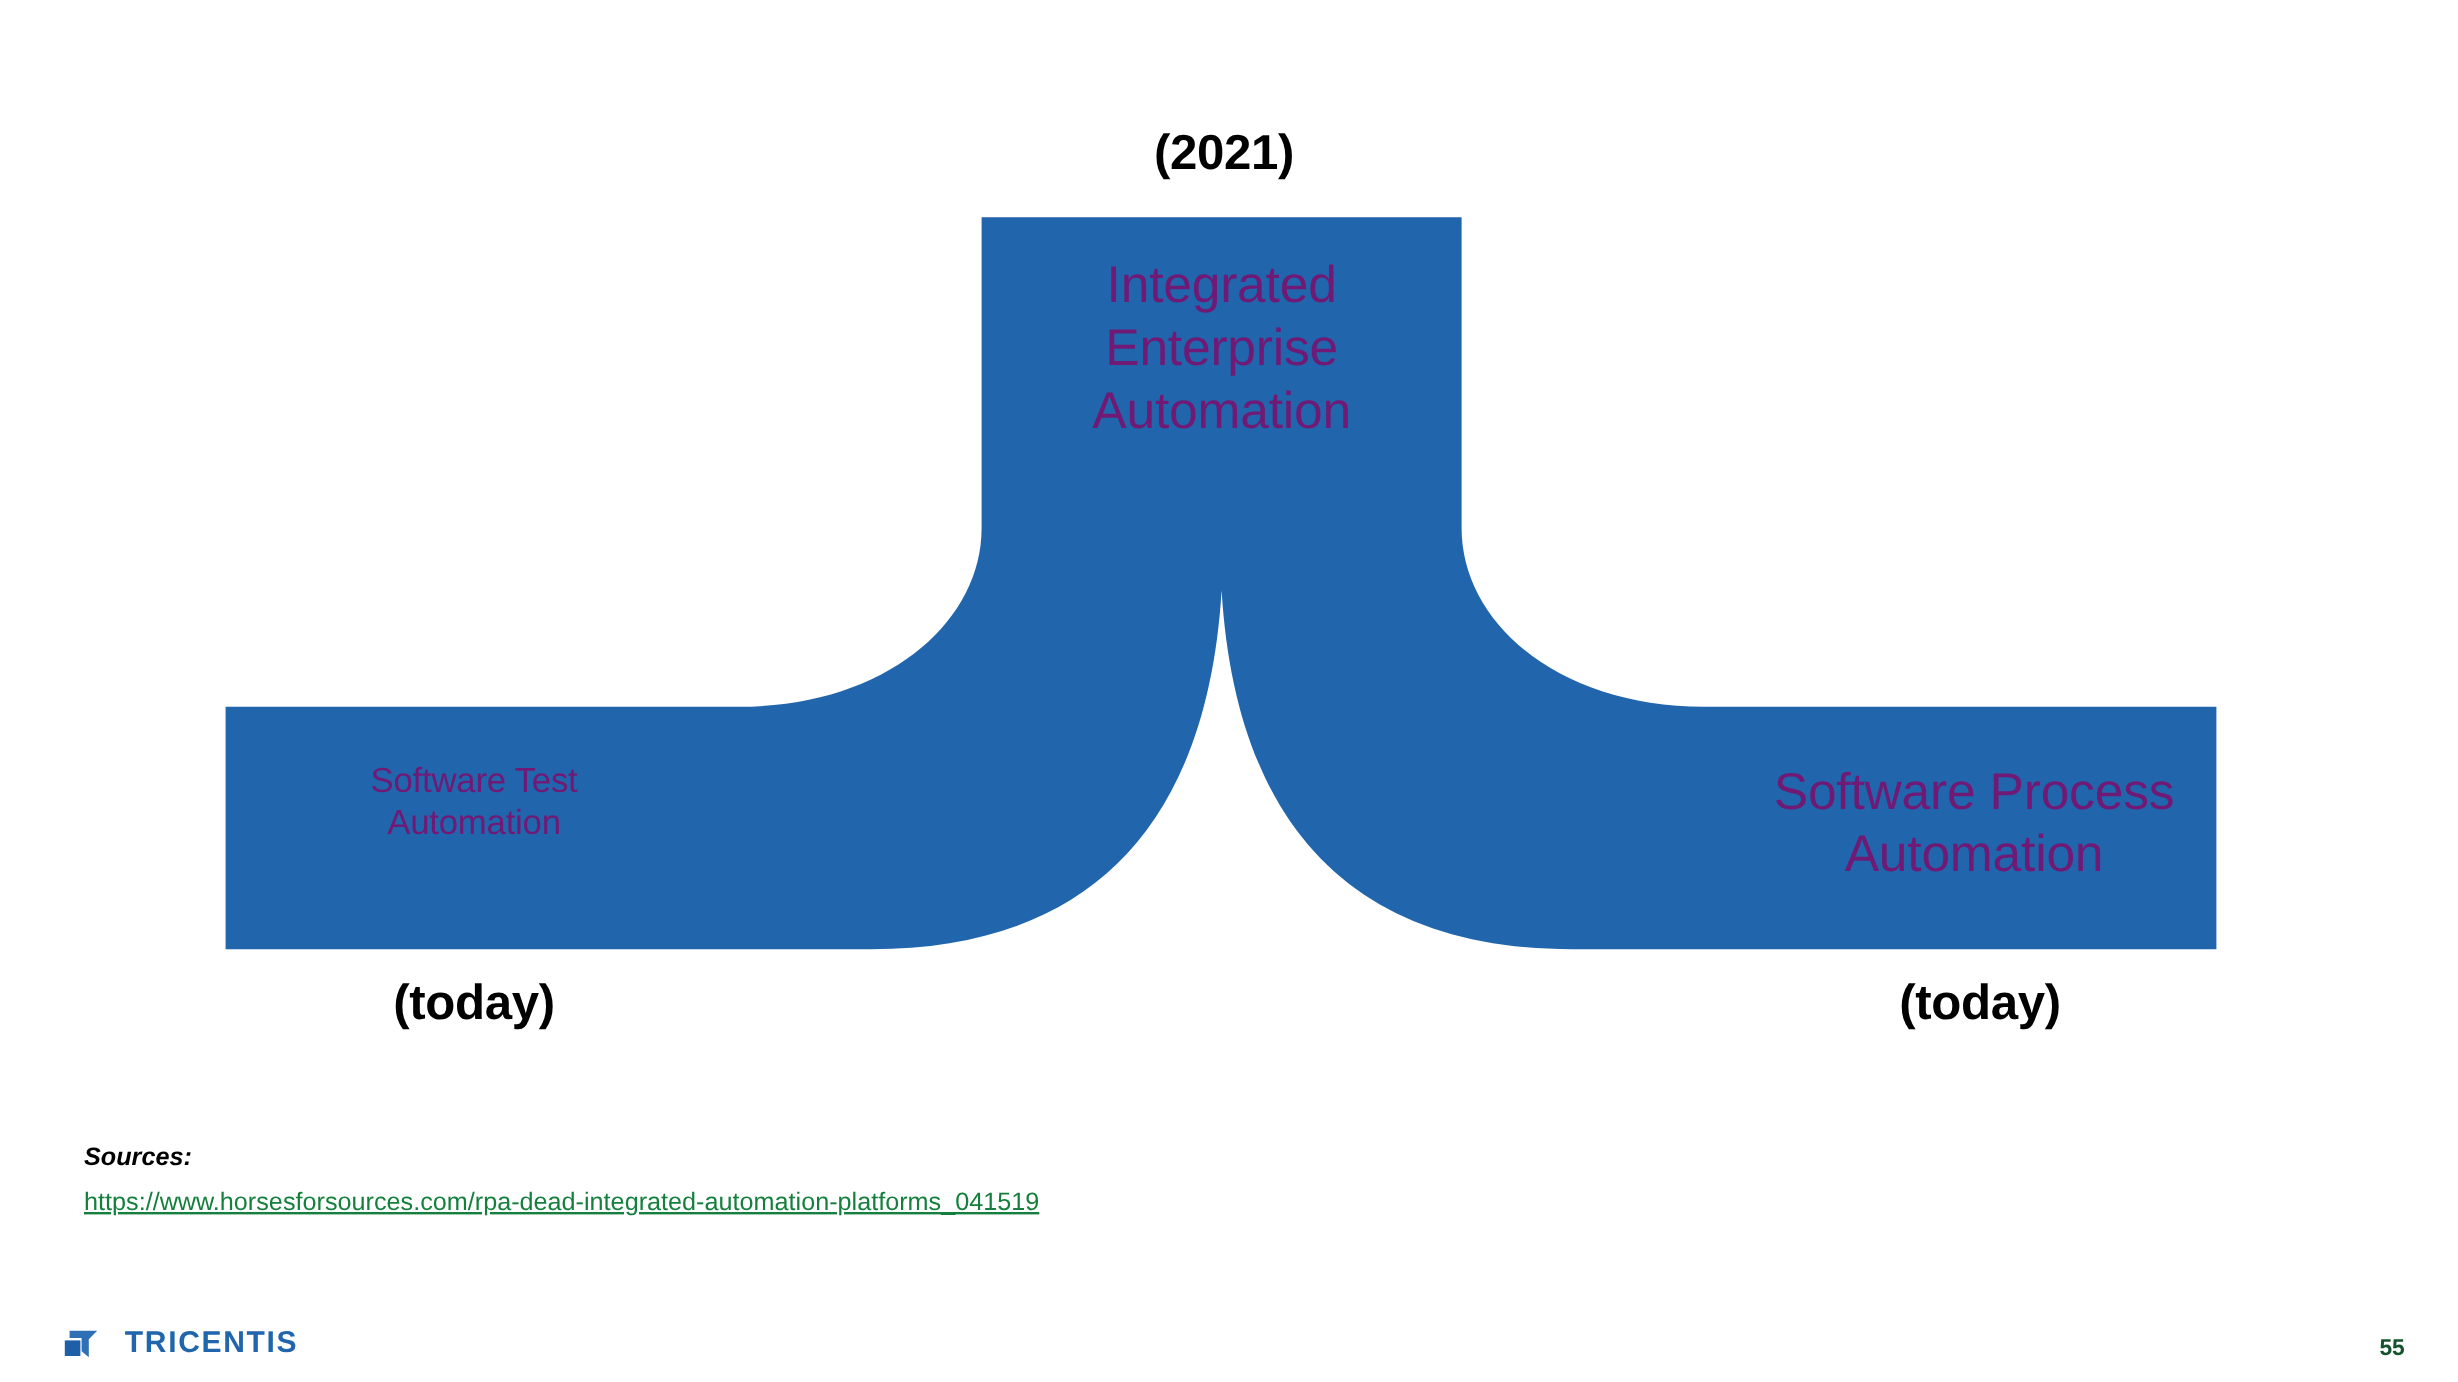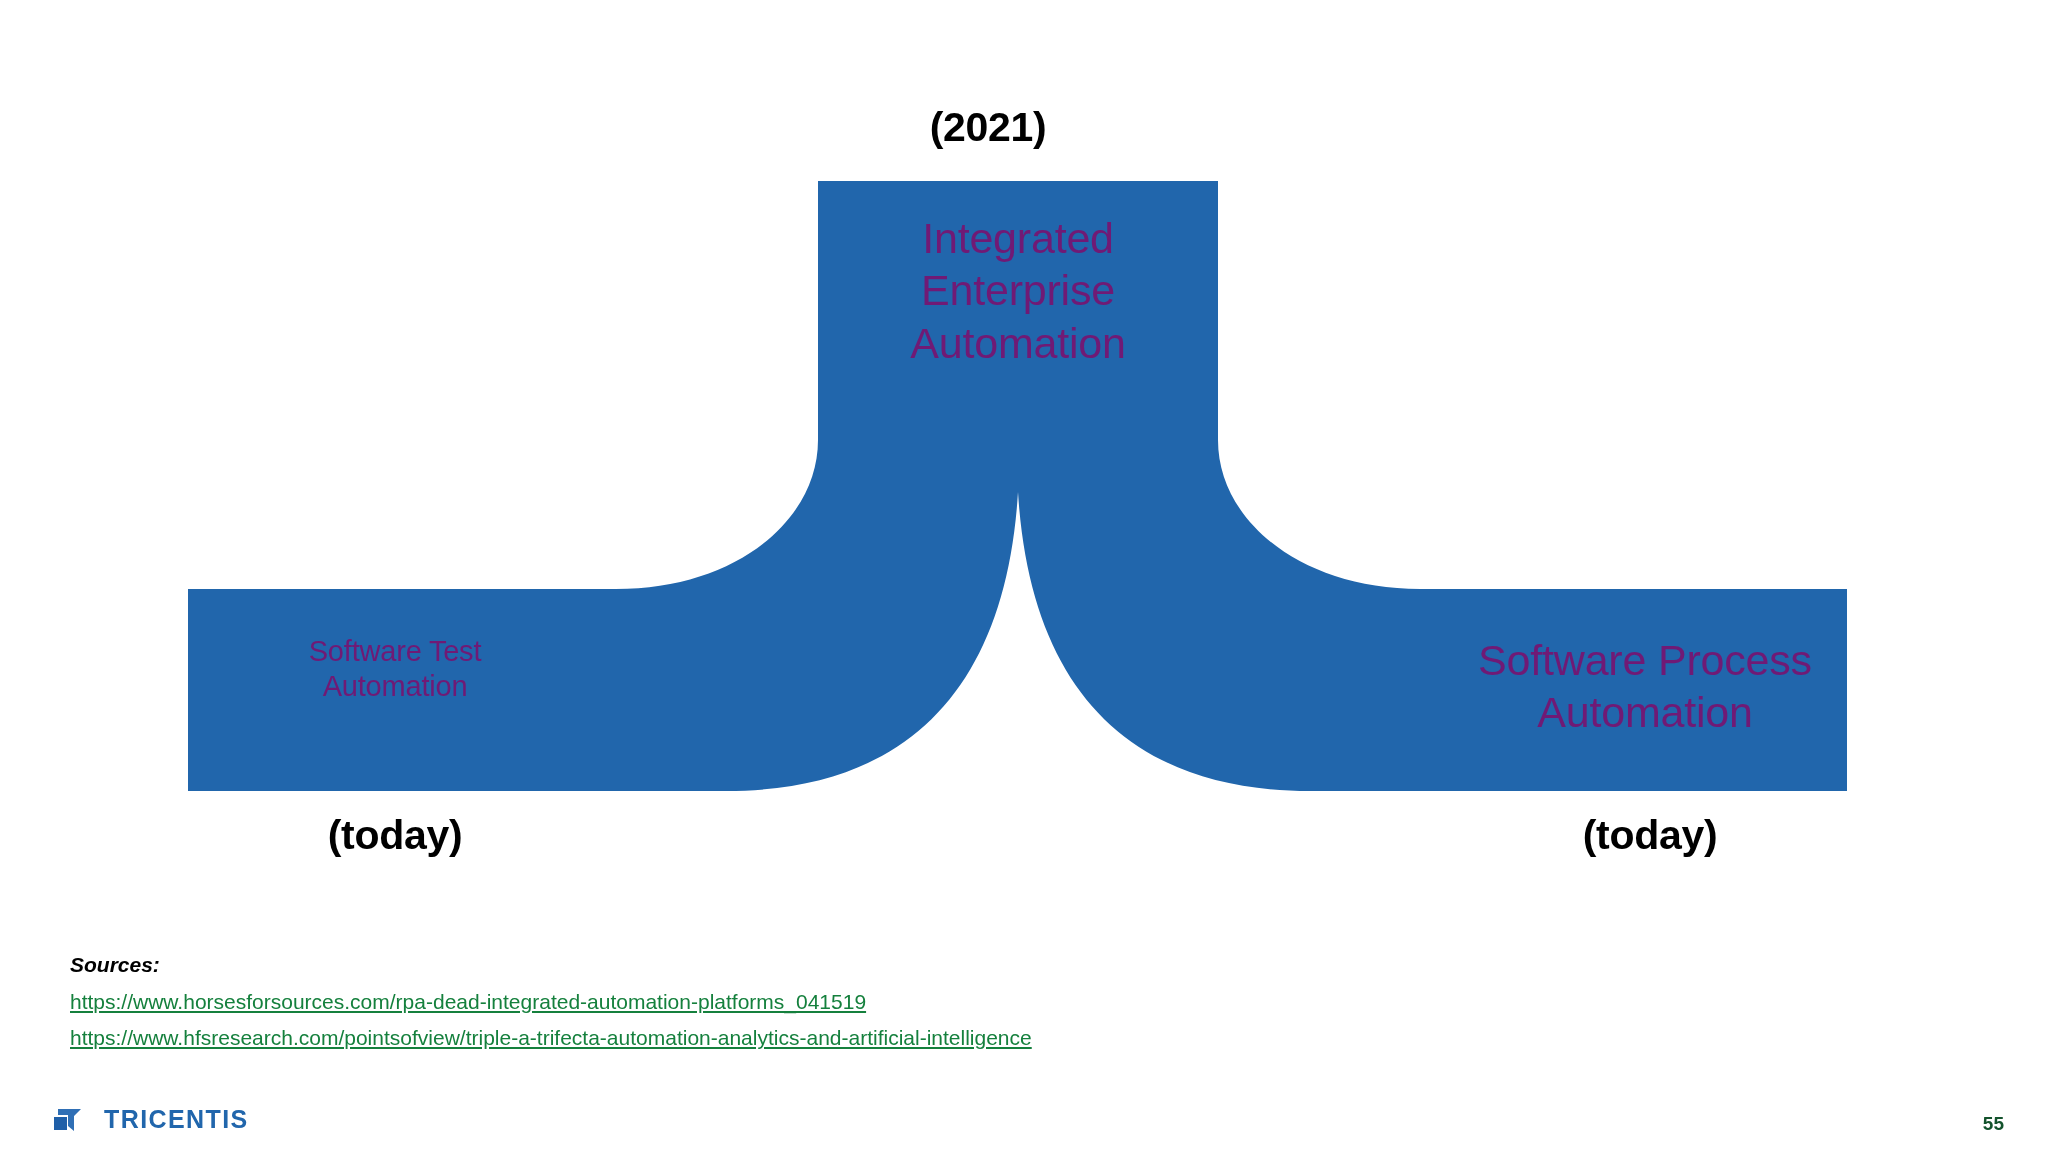--- a/index.html
+++ b/index.html
@@ -60,21 +60,21 @@
 
   .time-caption {
     position: absolute;
     color: #000000;
     font-weight: bold;
     text-align: center;
     font-size: 41px;
     letter-spacing: -0.3px;
   }
   #caption-top {
-    left: 798px;
+    left: 830px;
     top: 104px;
     width: 380px;
   }
   #caption-left {
     left: 195px;
     top: 812px;
     width: 400px;
   }
   #caption-right {
     left: 1460px;
@@ -173,23 +173,20 @@
   <div class="time-caption" id="caption-right">(today)</div>
 
   <div id="sources">
     <span id="sources-heading">Sources:</span>
 
     <span class="source-line">
       <span class="source-link">https://www.horsesforsources.com/rpa-dead-integrated-automation-platforms_041519</span>
     </span>
 
 
-    <span class="source-line">
-      <span class="source-link">https://www.hfsresearch.com/pointsofview/triple-a-trifecta-automation-analytics-and-artificial-intelligence</span>
-    </span>
   </div>
 
   <div id="brand-logo">
     <svg id="brand-logo-mark" width="30" height="26" viewBox="0 0 30 26" aria-hidden="true">
       <path d="M6 2 L29 2 L22 9 L22 24 L16 19 L16 8 L6 8 Z" fill="#2f6fb5"></path>
       <rect x="2" y="10" width="13" height="13" fill="#1f5fa8"></rect>
     </svg>
     <span id="brand-logo-text">TRICENTIS</span>
   </div>
 

